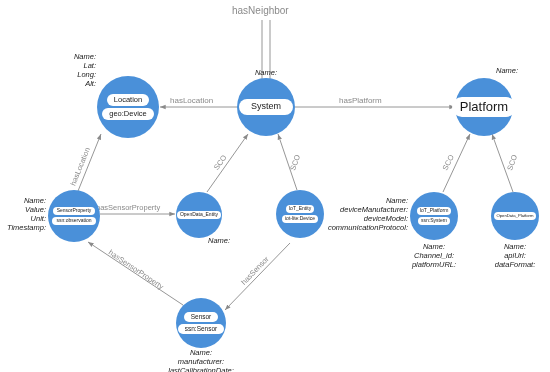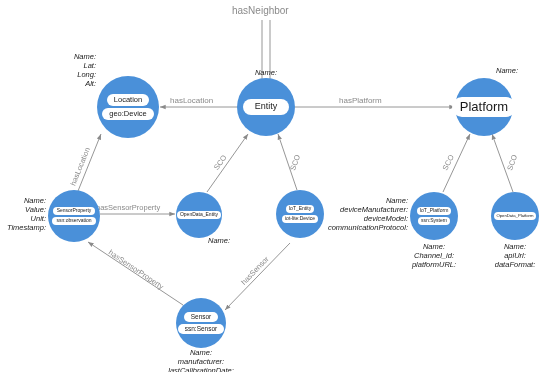--- a/index.html
+++ b/index.html
@@ -141,21 +141,21 @@
   <div class="node n-location" style="left:97px; top:76px;">
     <div class="pill">Location</div>
     <div class="pill">geo:Device</div>
   </div>
   <div class="attrs right" style="left:28px; top:52px; width:68px; font-size:7.5px;">Name:
 Lat:
 Long:
 Alt:</div>
 
   <div class="node n-entity" style="left:237px; top:78px;">
-    <div class="pill">Entity</div>
+    <div class="pill">System</div>
   </div>
   <div class="attrs center" style="left:231px; top:68px; width:70px; font-size:7.5px;">Name:</div>
 
   <div class="node n-platform" style="left:455px; top:78px;">
     <div class="pill">Platform</div>
   </div>
   <div class="attrs left" style="left:496px; top:66px; width:60px; font-size:7.5px;">Name:</div>
 
   <div class="node n-sensorproperty" style="left:48px; top:190px;">
     <div class="pill">SensorProperty</div>

